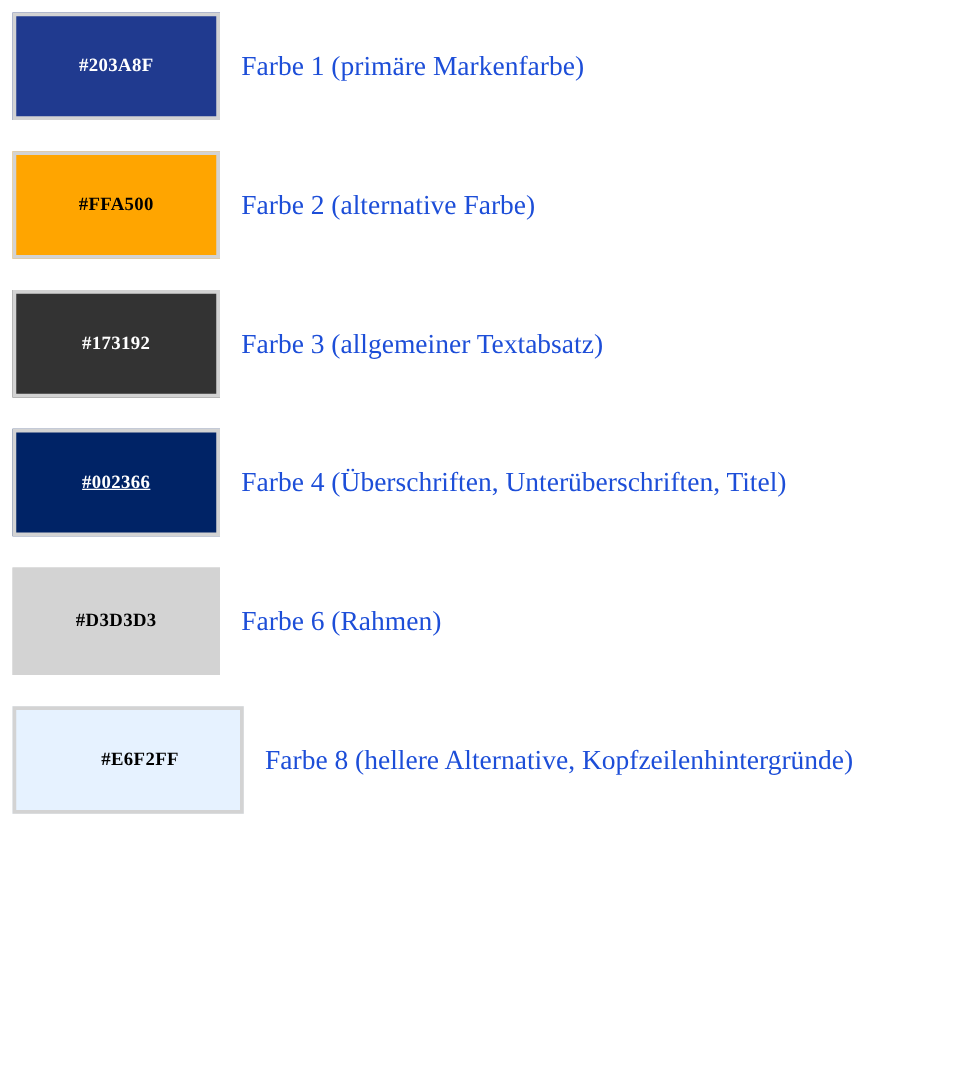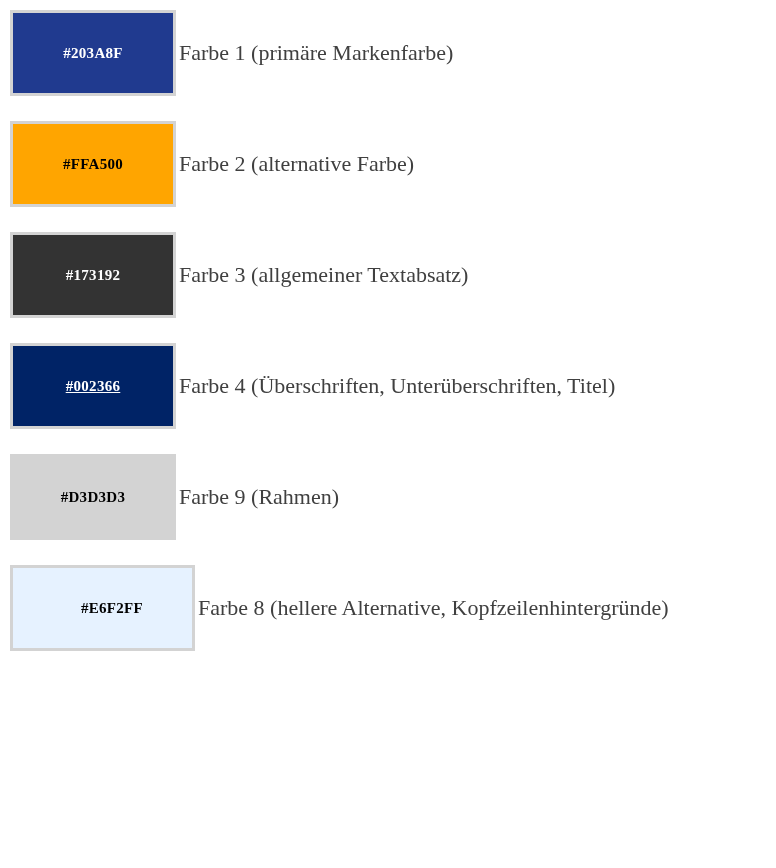--- a/index.html
+++ b/index.html
@@ -27,23 +27,23 @@
     border: 3px solid #3b82f6;
     display: flex;
     align-items: center;
     justify-content: center;
     font-weight: bold;
     font-size: 15px;
     letter-spacing: 0.3px;
     flex: 0 0 auto;
   }
   .swatch-label {
-    margin-left: 3px;
+    margin-left: 17px;
     font-size: 22px;
-    color: #404040;
+    color: #1d4ed8;
     white-space: nowrap;
   }
 </style>
 </head>
 <body>
 
 <div class="palette">
   <div class="palette-row">
     <div class="swatch" style="background-color: rgb(32, 58, 143); color: rgb(255, 255, 255); border-color: rgb(211, 211, 211);">#203A8F</div>
     <div class="swatch-label">Farbe 1 (primäre Markenfarbe)</div>
@@ -59,21 +59,21 @@
     <div class="swatch-label">Farbe 3 (allgemeiner Textabsatz)</div>
   </div>
 
   <div class="palette-row">
     <div class="swatch" style="background-color: rgb(0, 35, 102); color: rgb(255, 255, 255); border-color: rgb(211, 211, 211); text-decoration: underline;">#002366</div>
     <div class="swatch-label">Farbe 4 (Überschriften, Unterüberschriften, Titel)</div>
   </div>
 
   <div class="palette-row">
     <div class="swatch" style="background-color: rgb(211, 211, 211); color: rgb(0, 0, 0); border-color: rgb(211, 211, 211);">#D3D3D3</div>
-    <div class="swatch-label">Farbe 9 (Rahmen)</div>
+    <div class="swatch-label">Farbe 6 (Rahmen)</div>
   </div>
 
 
 
   <div class="palette-row">
     <div class="swatch" style="background-color: rgb(230, 242, 255); color: rgb(0, 0, 0); border-color: rgb(211, 211, 211); padding-left: 19px;">#E6F2FF</div>
     <div class="swatch-label">Farbe 8 (hellere Alternative, Kopfzeilenhintergründe)</div>
   </div>
 </div>
 

